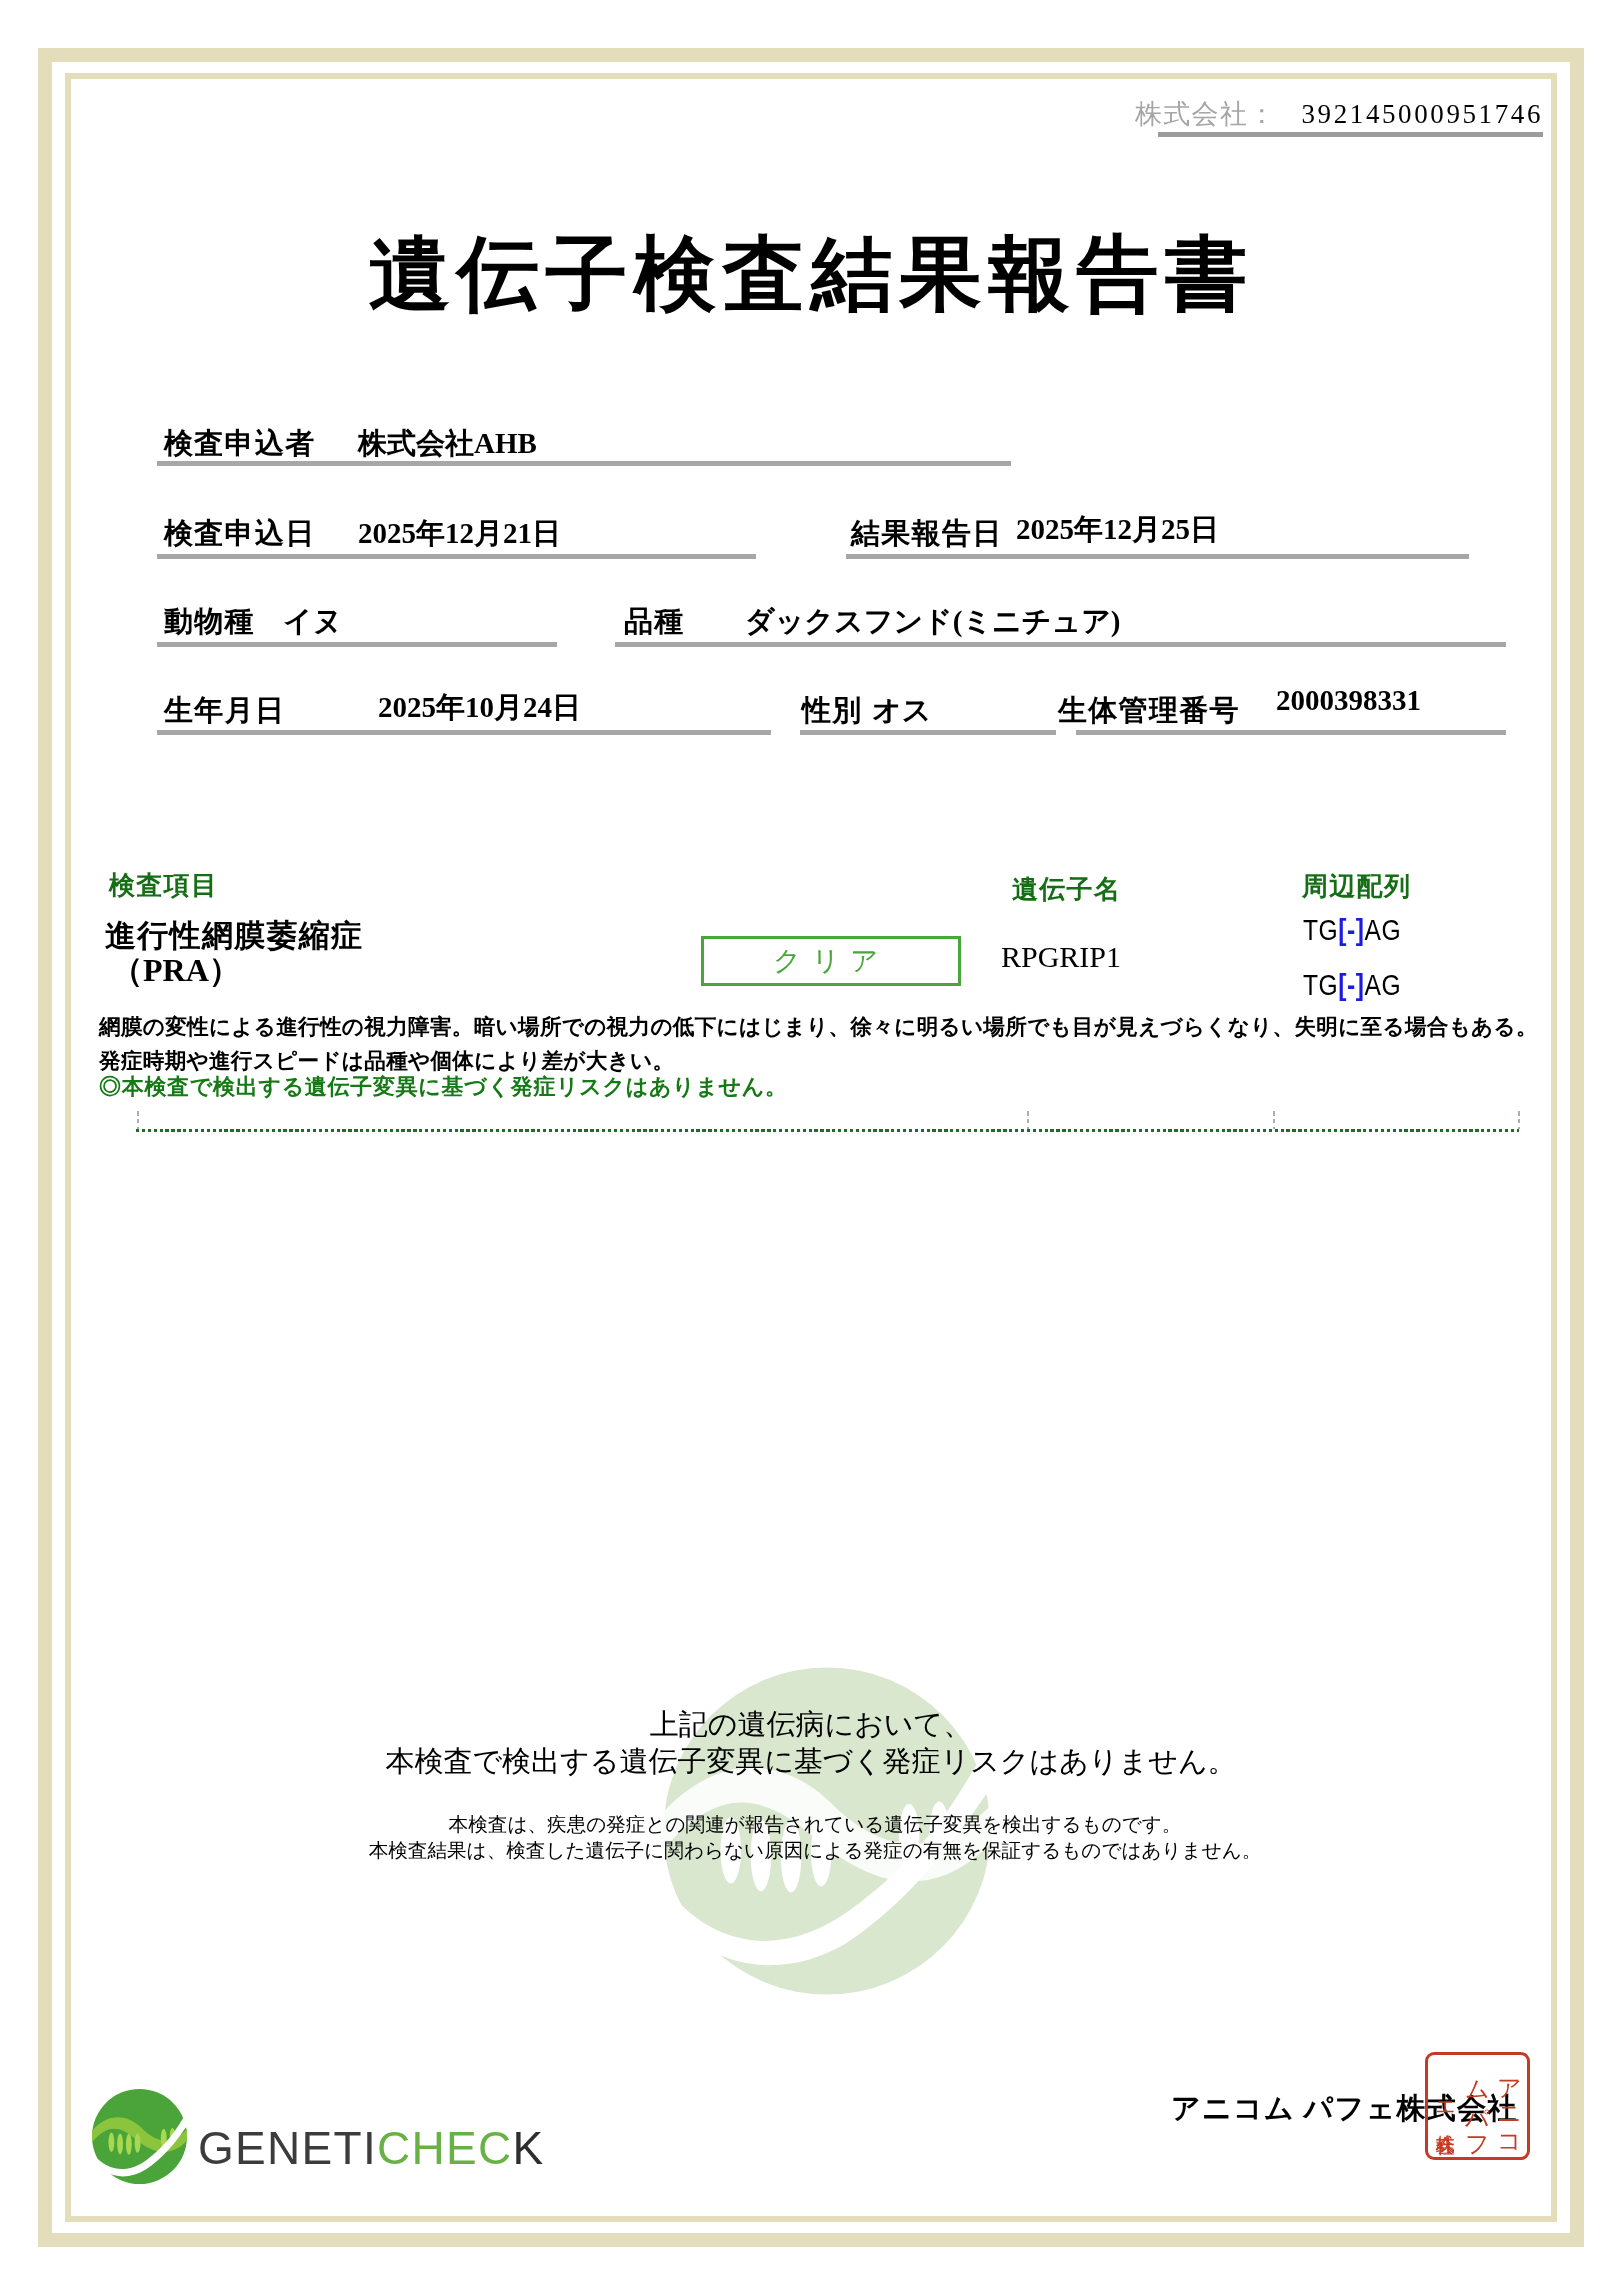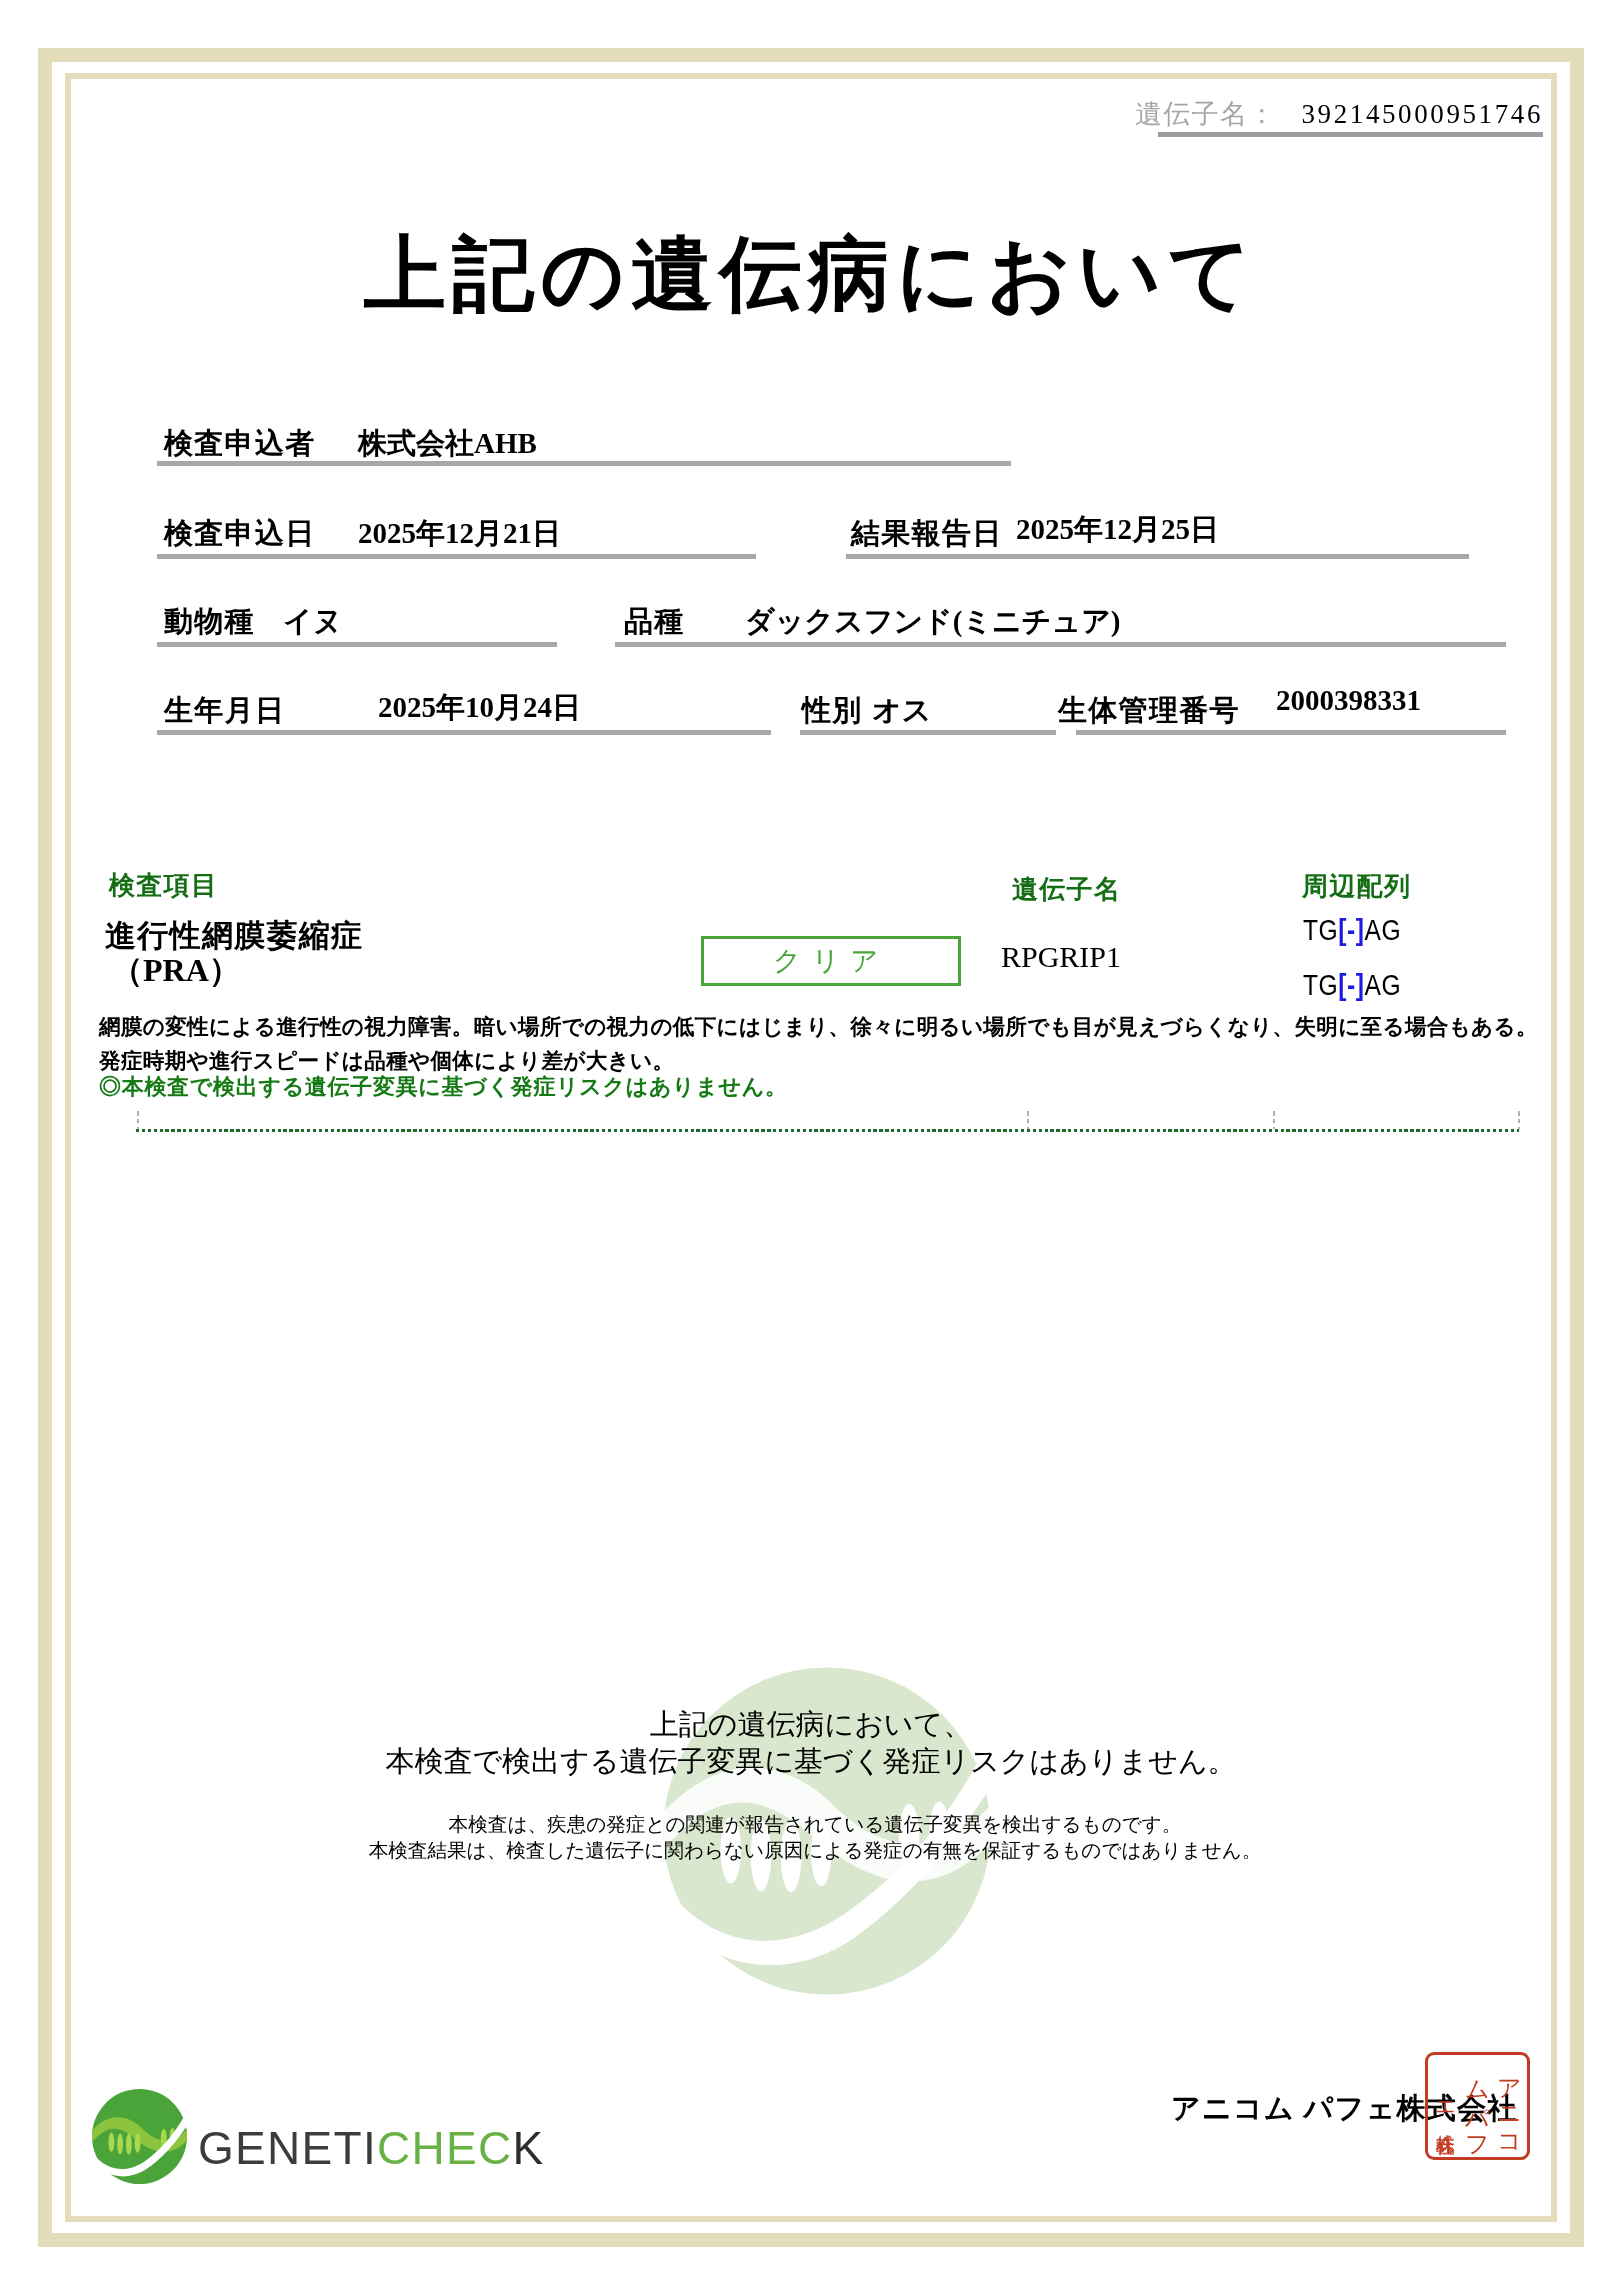--- a/index.html
+++ b/index.html
@@ -77,25 +77,25 @@
     <ellipse cx="128" cy="8" rx="16" ry="50"></ellipse>
     <ellipse cx="175" cy="-2" rx="15" ry="44"></ellipse>
   </g>
   <path d="M-250,90 C-170,190 -60,195 40,120 C130,55 195,-30 250,-135 L250,-60 C185,35 120,115 30,175 C-80,240 -190,205 -250,130 Z" fill="#ffffff"></path>
 </svg>
 
 <div class="abs frame-outer noint"></div>
 <div class="abs frame-inner noint"></div>
 
 <div class="abs mgmt">
-  <span>遺伝子名：</span><span class="num">392145000951746</span>
+  <span>株式会社：</span><span class="num">392145000951746</span>
 </div>
 <div class="abs mgmt-rule"></div>
 
-<div class="abs title">上記の遺伝病において</div>
+<div class="abs title">遺伝子検査結果報告書</div>
 
 <div class="abs flabel" style="left:164px;top:424px;">検査申込者</div>
 <div class="abs fvalue" style="left:358px;top:424px;">株式会社AHB</div>
 <div class="abs uline" style="left:157px;top:461px;width:854px;"></div>
 
 <div class="abs flabel" style="left:164px;top:514px;">検査申込日</div>
 <div class="abs fvalue" style="left:358px;top:514px;">2025年12月21日</div>
 <div class="abs uline" style="left:157px;top:554px;width:599px;"></div>
 <div class="abs flabel" style="left:851px;top:514px;">結果報告日</div>
 <div class="abs fvalue" style="left:1016px;top:510px;">2025年12月25日</div>

